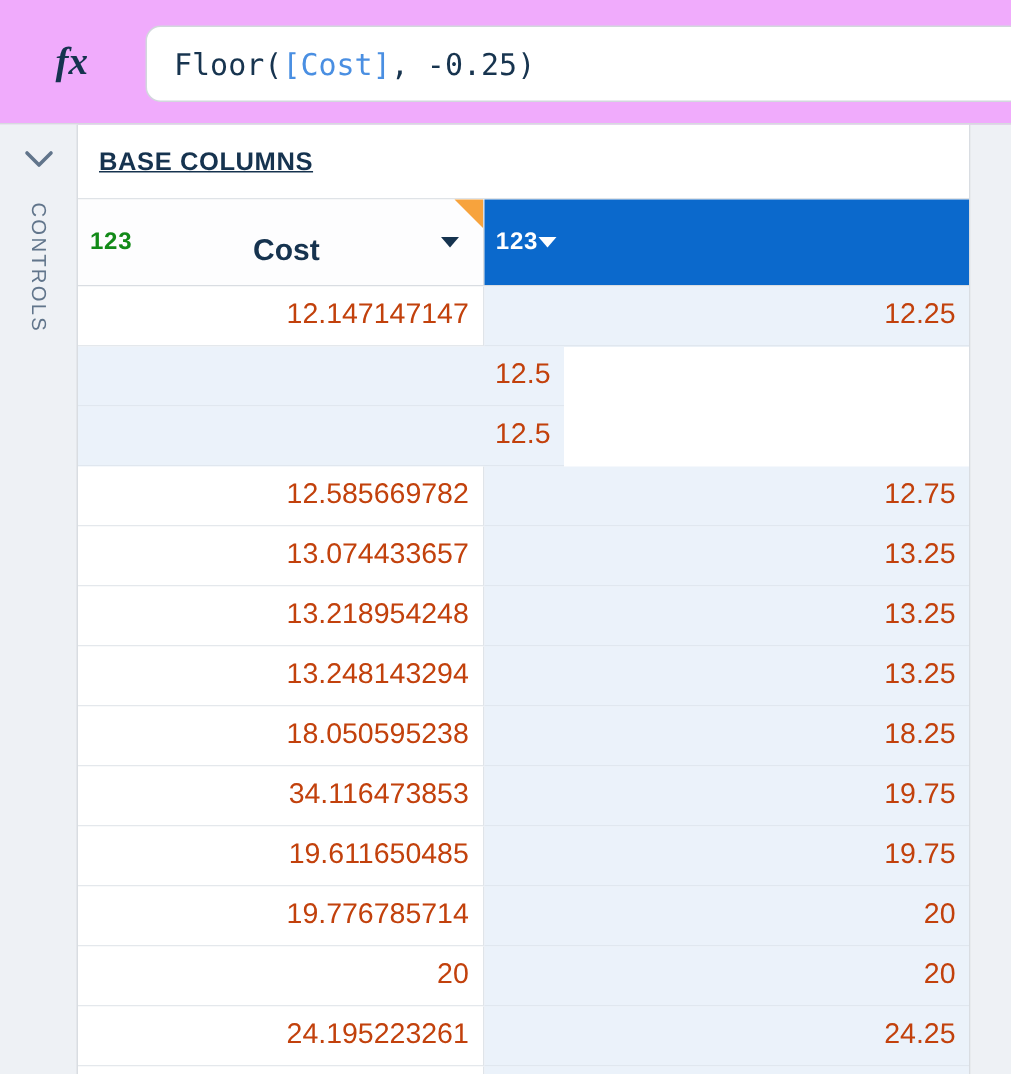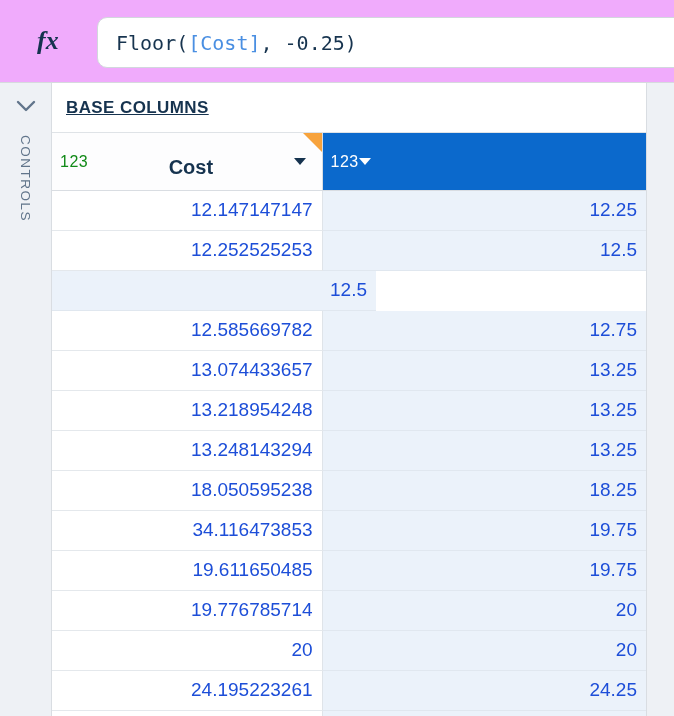--- a/index.html
+++ b/index.html
@@ -88,21 +88,21 @@
     border-right:1px solid #d9dde2;
     color:#16334f;
   }
   .col-header.selected {
     width:324px;
     background:var(--selected-header-bg, #0b69cc);
     color:#ffffff;
   }
   .type-badge {
     margin-left:8px;
-    font-size:16px; font-weight:400;
+    font-size:16px; font-weight:700;
     letter-spacing:0.5px;
   }
   .col-header.cost .type-badge { color:var(--type-badge-green, #128a18); }
   .col-header.selected .type-badge { color:#ffffff; }
   .col-title {
     flex:1; text-align:center;
     font-size:20px; font-weight:bold;margin-top:12px;
   }
   .dd-arrow {
     width:0; height:0;
@@ -118,21 +118,21 @@
     border-left:19px solid transparent;
   }
 
   
   .row { display:flex; height:40px; }
   .cell {
     height:100%;
     font-size:19px;
     line-height:38px;
     text-align:right;
-    color:#1d4ed8;
+    color:#c2410c;
     border-bottom:1px solid #e4e8ec;
   }
   .cell.cost {
     width:271px; background:#ffffff;
     border-right:1px solid #dfe4e9;
     padding-right:9px;
   }
   .cell.floor {
     width:324px;
     background:var(--selected-column-tint, #ebf2fa);
@@ -174,21 +174,20 @@
       </div>
     </div>
 
     <div id="table-body">
   <div class="row">
     <div class="cell cost">12.147147147</div>
     <div class="cell floor">12.25</div>
   </div>
 
   <div class="row">
-    <div class="cell cost">12.252525253</div>
     <div class="cell floor">12.5</div>
   </div>
 
   <div class="row">
     <div class="cell floor">12.5</div>
   </div>
 
   <div class="row">
     <div class="cell cost">12.585669782</div>
     <div class="cell floor">12.75</div>

